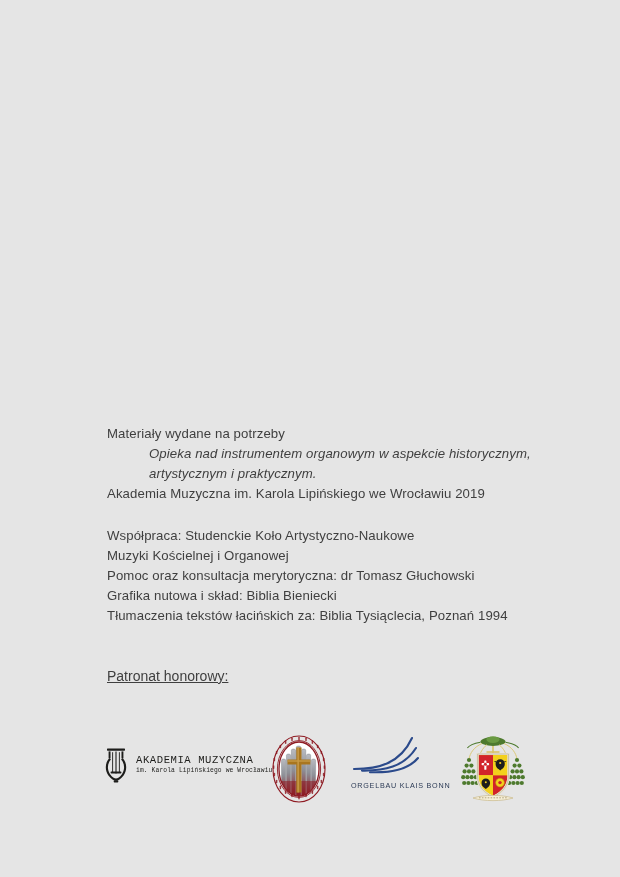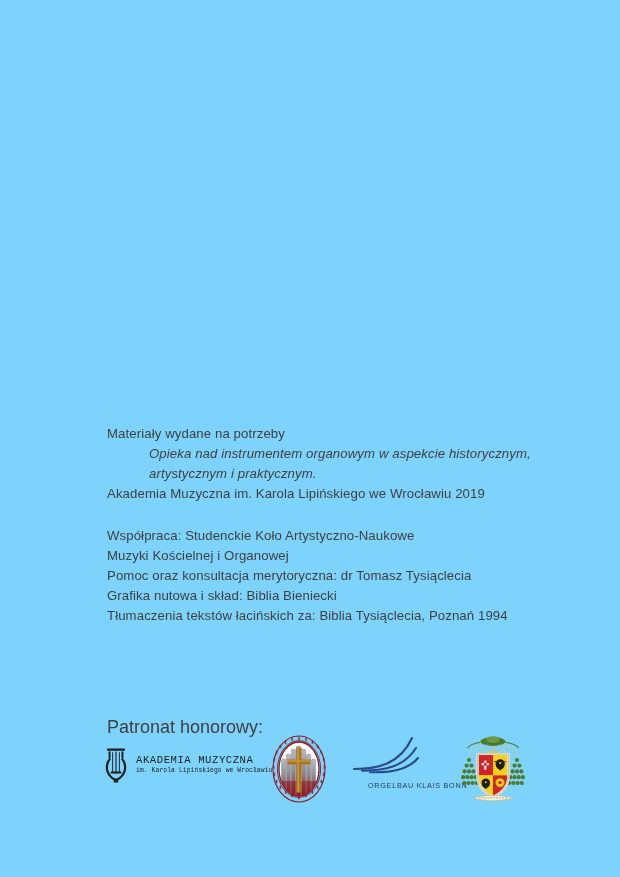--- a/index.html
+++ b/index.html
@@ -11,21 +11,21 @@
     width: 620px;
     height: 877px;
     position: relative;
     font-family: "Liberation Sans", sans-serif;
     color: #3a3a3a;
     overflow: hidden;
   }
   .page {
     position: absolute;
     inset: 0;
-    background: #7dd3fc;
+    background: #e5e5e5;
   }
 
   
   .colophon {
     position: absolute;
     left: 107px;
     top: 424px;
     width: 470px;
   }
   .block {
@@ -40,24 +40,25 @@
   .block .line.italic {
     font-style: italic;
     margin-left: 42px;
   }
   .block-gap {
     height: 22px;
   }
   .patronage {
     position: absolute;
     left: 107px;
-    top: 717px;
-    font-size: 18px;
+    top: 666px;
+    font-size: 14px;
     line-height: 20px;
     color: #3f3f3f;
+    text-decoration: underline;
   }
 
   
   .logo-row {
     position: absolute;
     left: 100px;
     top: 730px;
     width: 430px;
     height: 80px;
   }
@@ -94,21 +95,21 @@
   .logo-seal svg { width: 62px; height: 68px; display: block; }
 
   
   .logo-klais { left: 248px; top: 6px; flex-direction: column; align-items: flex-start; }
   .logo-klais svg { width: 92px; height: 42px; display: block; }
   .klais-text {
     font-size: 7.2px;
     letter-spacing: 0.75px;
     color: #2b3a55;
     margin-top: 3px;
-    margin-left: 20px;
+    margin-left: 3px;
     white-space: nowrap;
   }
 
   
   .logo-arms { left: 360px; top: 2px; }
   .logo-arms svg { width: 66px; height: 74px; display: block; }
 </style>
 </head>
 <body>
 
@@ -121,21 +122,21 @@
       <div class="line italic">Opieka nad instrumentem organowym w aspekcie historycznym,</div>
       <div class="line italic">artystycznym i praktycznym.</div>
       <div class="line">Akademia Muzyczna im. Karola Lipińskiego we Wrocławiu 2019</div>
     </div>
 
     <div class="block-gap"></div>
 
     <div class="block">
       <div class="line">Współpraca: Studenckie Koło Artystyczno-Naukowe</div>
       <div class="line">Muzyki Kościelnej i Organowej</div>
-      <div class="line">Pomoc oraz konsultacja merytoryczna: dr Tomasz Tysiąclecia</div>
+      <div class="line">Pomoc oraz konsultacja merytoryczna: dr Tomasz Głuchowski</div>
       <div class="line">Grafika nutowa i skład: Biblia Bieniecki</div>
       <div class="line">Tłumaczenia tekstów łacińskich za: Biblia Tysiąclecia, Poznań 1994</div>
     </div>
   </div>
 
   <div class="patronage">Patronat honorowy:</div>
 
   <div class="logo-row">
 
     <div class="logo logo-academy">

